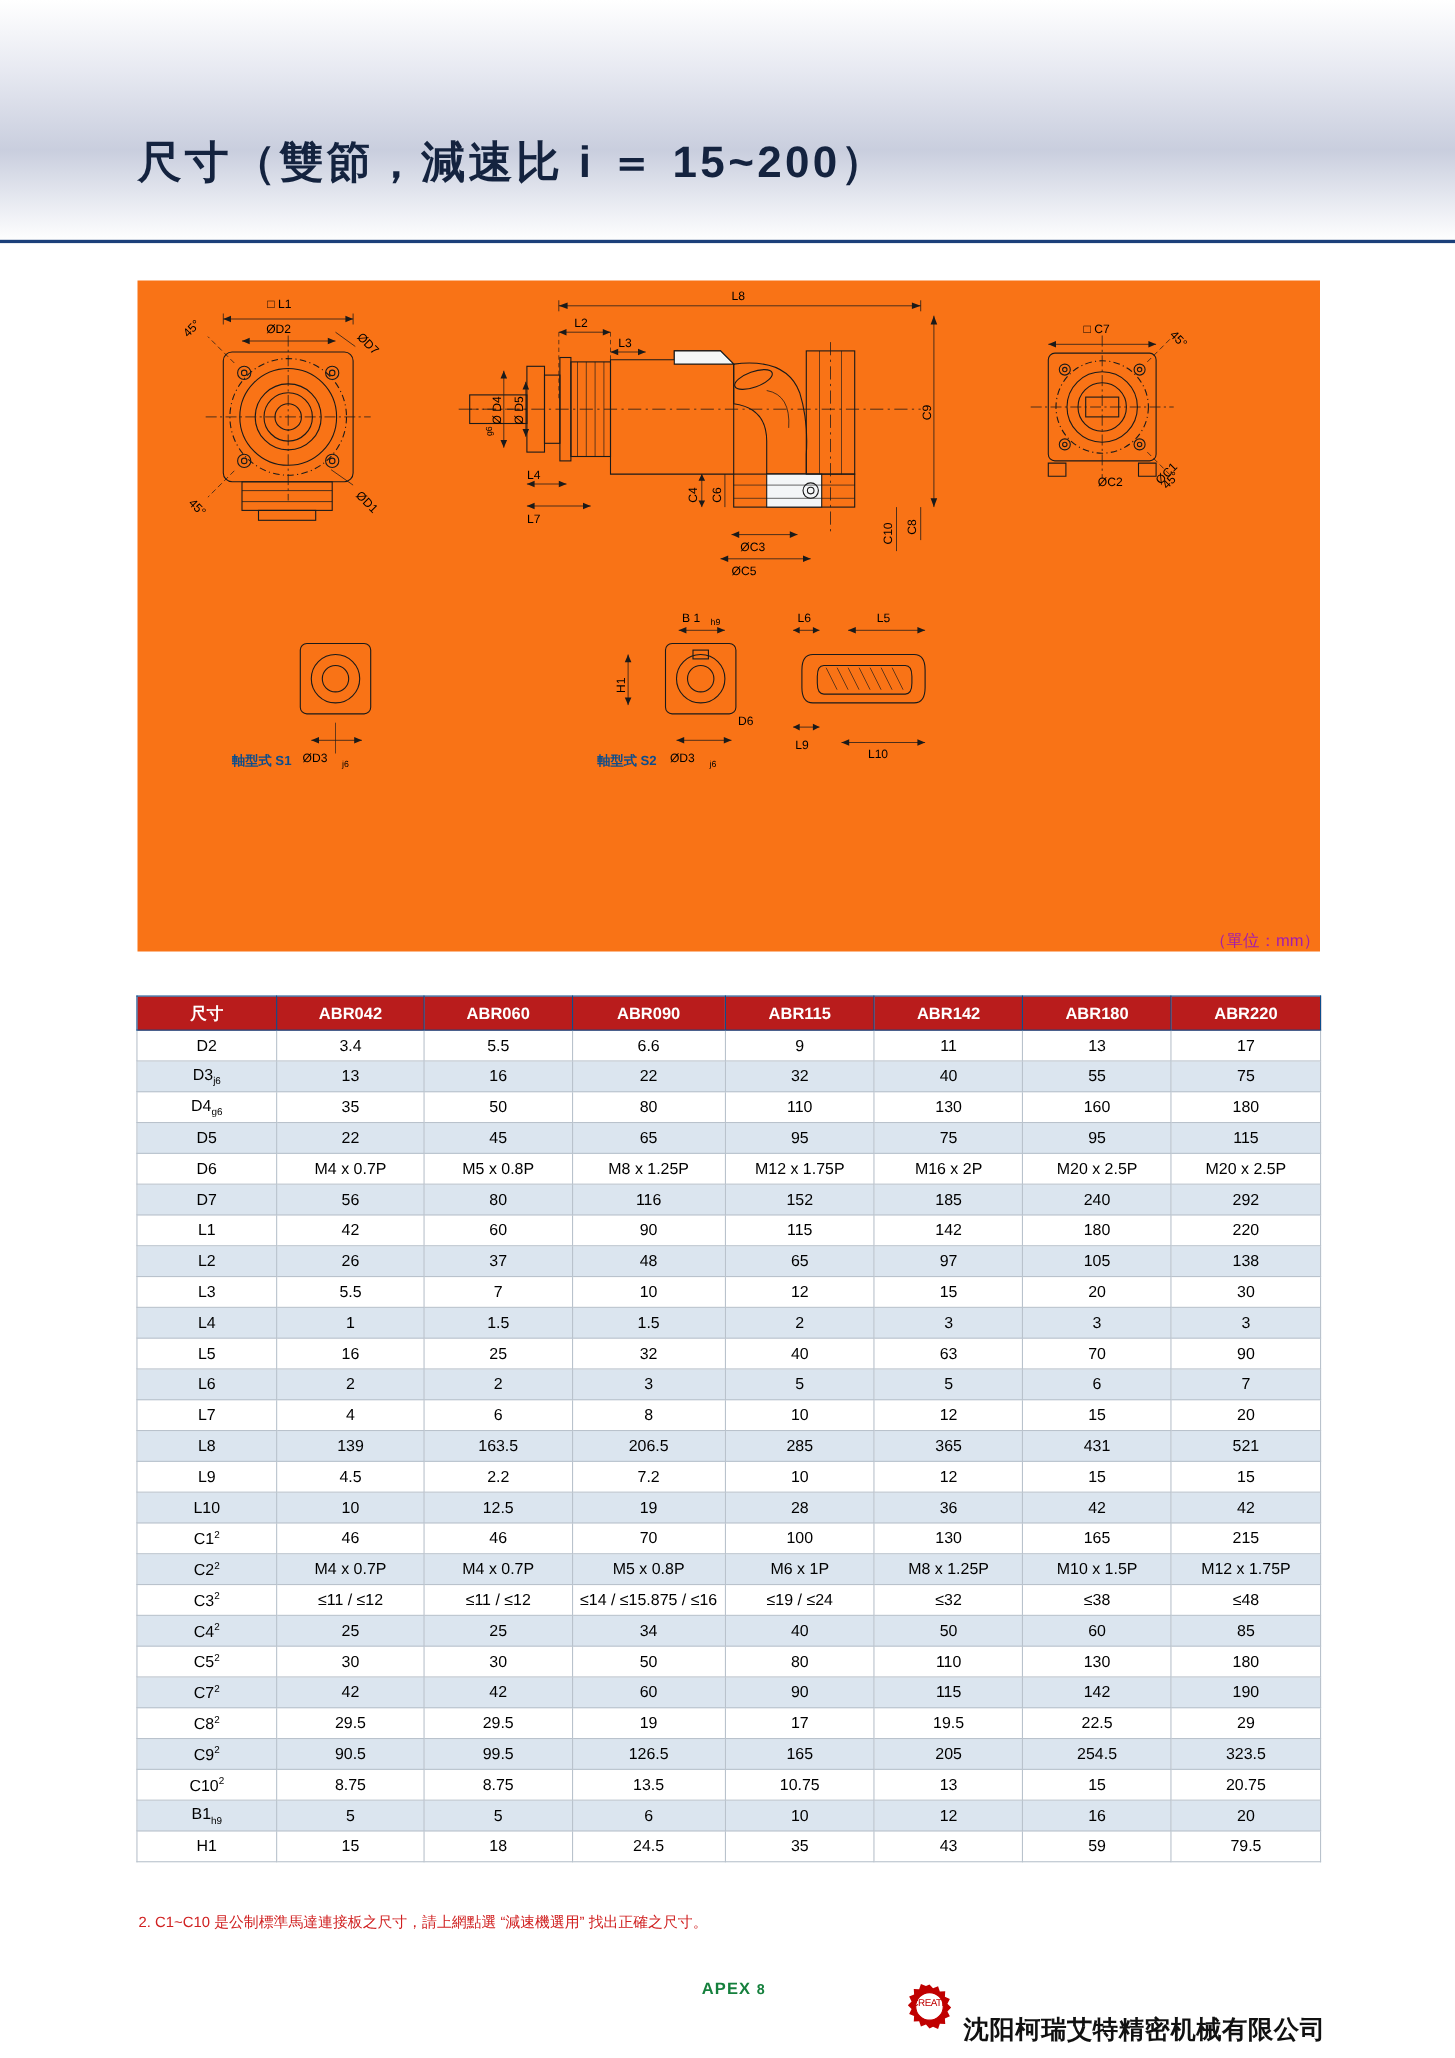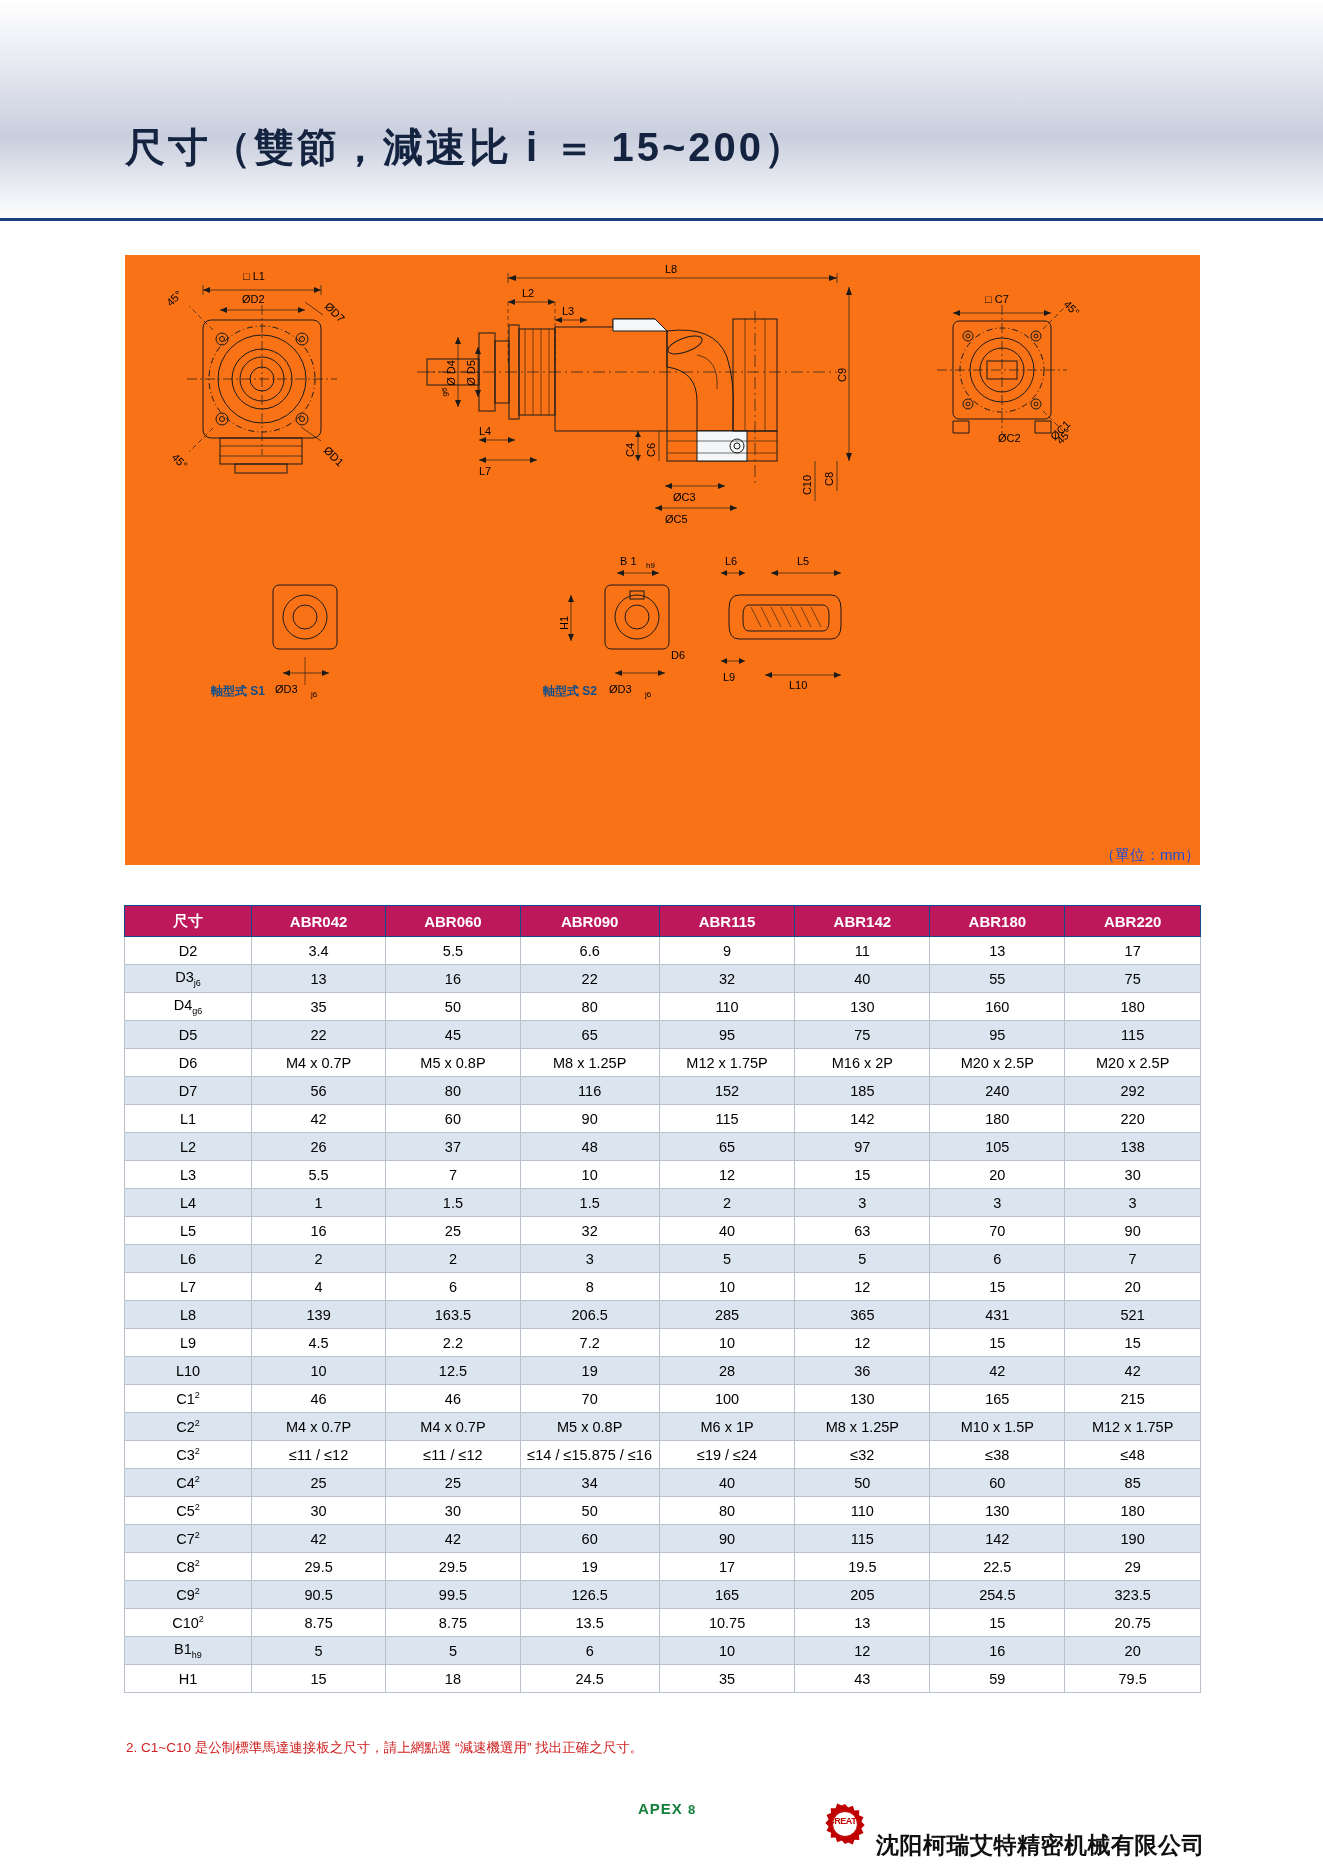--- a/index.html
+++ b/index.html
@@ -56,21 +56,21 @@
     background: #f97316;
   }
   .drawing svg { display: block; }
 
   
   .unit-note {
     position: absolute;
     right: 123px;
     top: 846px;
     font-size: 15px;
-    color: #1d4ed8;
+    color: #a21caf;
   }
   
   .table-wrap {
     position: absolute;
     left: 124px;
     top: 905px;
     width: 1077px;
   }
   table.dims {
     border-collapse: collapse;
@@ -78,21 +78,21 @@
     font-size: 14.5px;
   }
   table.dims th, table.dims td {
     border: 1px solid #b9c2cc;
     text-align: center;
     height: 27px;
     padding: 0 2px;
     white-space: nowrap;
   }
   table.dims thead th {
-    background: #be185d;
+    background: #b91c1c;
     color: #fff;
     font-weight: bold;
     font-size: 15px;
     height: 30px;
     border: 1px solid #0d4d8c;
   }
   table.dims tbody tr:nth-child(odd) td {
     background: #ffffff;
   }
   table.dims tbody tr:nth-child(even) td {
@@ -689,18 +689,18 @@
 
   <div class="footer-logo">
     <span class="gear-badge">
       <svg width="42" height="42" viewBox="0 0 42 42">
         <g fill="#c00000">
           <path d="M21 1 l3.2 3.6 4.6-1.9 1.6 4.7 4.9-.1-.3 4.9 4.5 2-2.2 4.4 3.4 3.5-3.4 3.5 2.2 4.4-4.5 2 .3 4.9-4.9-.1-1.6 4.7-4.6-1.9L21 41l-3.2-3.6-4.6 1.9-1.6-4.7-4.9.1.3-4.9-4.5-2 2.2-4.4L1.3 20l3.4-3.5-2.2-4.4 4.5-2-.3-4.9 4.9.1 1.6-4.7 4.6 1.9z"></path>
         </g>
         <circle cx="21" cy="21" r="12.5" fill="#ffffff"></circle>
         <circle cx="21" cy="21" r="12.5" fill="none" stroke="#c00000" stroke-width="1"></circle>
       </svg>
-      <span style="position:absolute;left:0;top:13px;width:42px;text-align:center;font-size:9px;font-weight:bold;color:#c00000;letter-spacing:-0.5px;">CREATE</span>
+      <span style="position:absolute;left:0;top:13px;width:42px;text-align:center;font-size:9px;font-weight:normal;color:#c00000;letter-spacing:-0.5px;">CREATE</span>
     </span>
     <span class="company-name">沈阳柯瑞艾特精密机械有限公司</span>
   </div>
 
 </div>
 
 </body></html>

